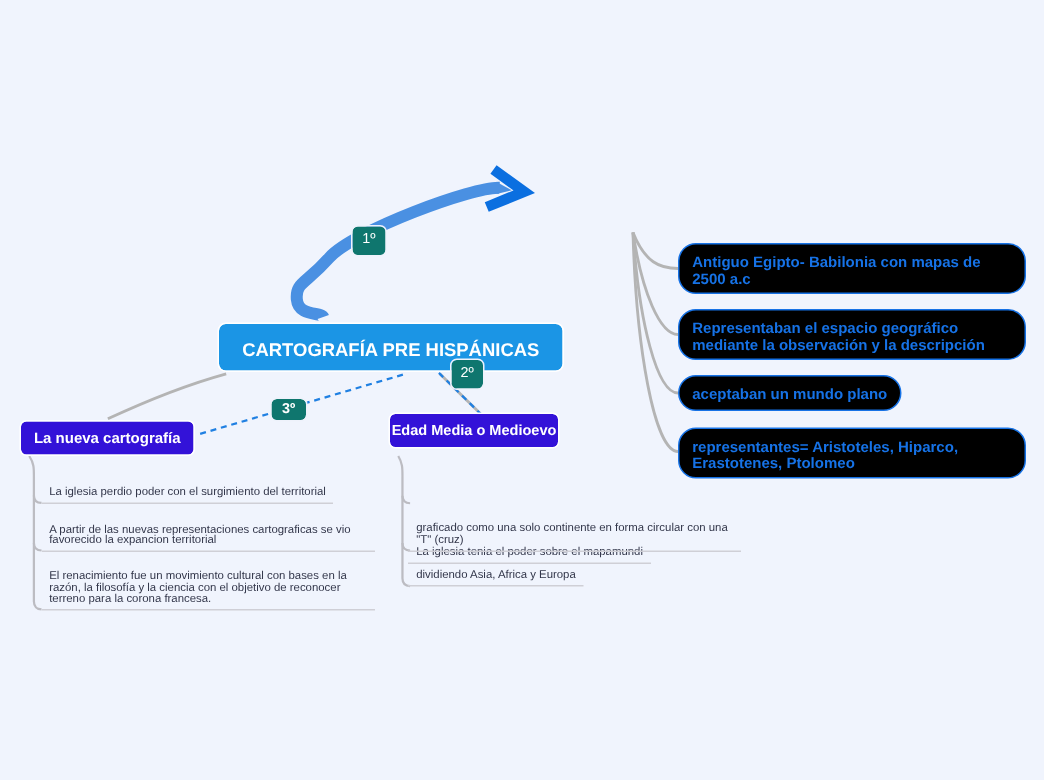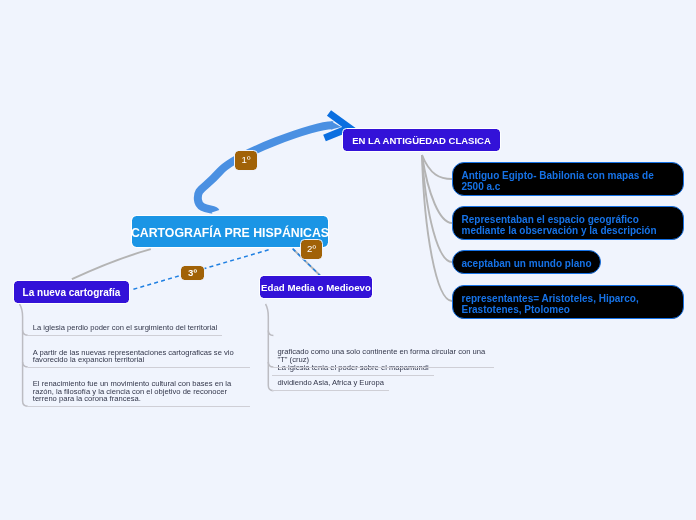--- a/index.html
+++ b/index.html
@@ -12,21 +12,21 @@
 
   .node{position:absolute;box-sizing:border-box;display:flex;align-items:center;
         justify-content:center;white-space:nowrap;}
   .root-node{background:#1b95e5;color:#ffffff;border-radius:4.5px;font-weight:bold;
              font-size:12.3px;outline:1.4px solid #ffffff;}
   .root-node span{position:relative;top:1.5px;}
   .purple-node span{position:relative;top:.5px;}
   .purple-node{background:#3312d8;color:#ffffff;border-radius:3.5px;font-weight:bold;
                font-size:9.7px;outline:1.4px solid #ffffff;}
 
-  .badge{position:absolute;background:#a16207;color:#ffffff;border-radius:3.5px;
+  .badge{position:absolute;background:#0f766e;color:#ffffff;border-radius:3.5px;
          outline:1.3px solid #eef2fb;
          display:flex;align-items:center;justify-content:center;
          font-size:9.6px;font-weight:normal;-webkit-font-smoothing:antialiased;}
   .badge span{position:relative;top:-0.7px;}
 
   .leafbox{position:absolute;box-sizing:border-box;border:1.9px solid #1672e6;
            border-radius:12px;background:#000000;color:#1672e6;font-weight:bold;
            font-size:10px;line-height:10.3px;display:flex;align-items:center;}
   .leafbox span{display:block;width:202px;margin-left:8.5px;position:relative;top:2.5px;}
 
@@ -68,27 +68,24 @@
 
     <g fill="none">
       <path d="M150.8 249.2 C 126 256 96 268 71.9 279.2" stroke="#b4b4b4" stroke-width="1.9"></path>
       <path d="M293.2 249.2 L324.4 279.8" stroke="#b4b4b4" stroke-width="1.9"></path>
       <path d="M268.6 249.8 L131.1 289.9" stroke="#2080e2" stroke-width="1.5" stroke-dasharray="4 3.2"></path>
       <path d="M292.6 248.6 L325.6 281" stroke="#2080e2" stroke-width="1.5" stroke-dasharray="4 3.2"></path>
     </g>
 
   </svg>
 
-  <div class="node root-node" style="left:132px;top:216px;width:196px;height:31px;">
+  <div class="node root-node" style="left:146px;top:216px;width:229px;height:31px;">
     <span>CARTOGRAFÍA PRE HISPÁNICAS</span>
   </div>
 
-  <div class="node purple-node" style="left:343px;top:129px;width:157px;height:22px;font-size:9.5px;">
-    <span>EN LA ANTIGÜEDAD CLASICA</span>
-  </div>
 
   <div class="node purple-node" style="left:260px;top:263px;width:112px;height:22px;margin-top:13px;">
     <span>Edad Media o Medioevo</span>
   </div>
 
   <div class="node purple-node" style="left:14px;top:281px;width:115px;height:22px;font-size:10px;">
     <span>La nueva cartografía</span>
   </div>
 
   <div class="badge" style="left:235px;top:151px;width:22px;height:19px;">

